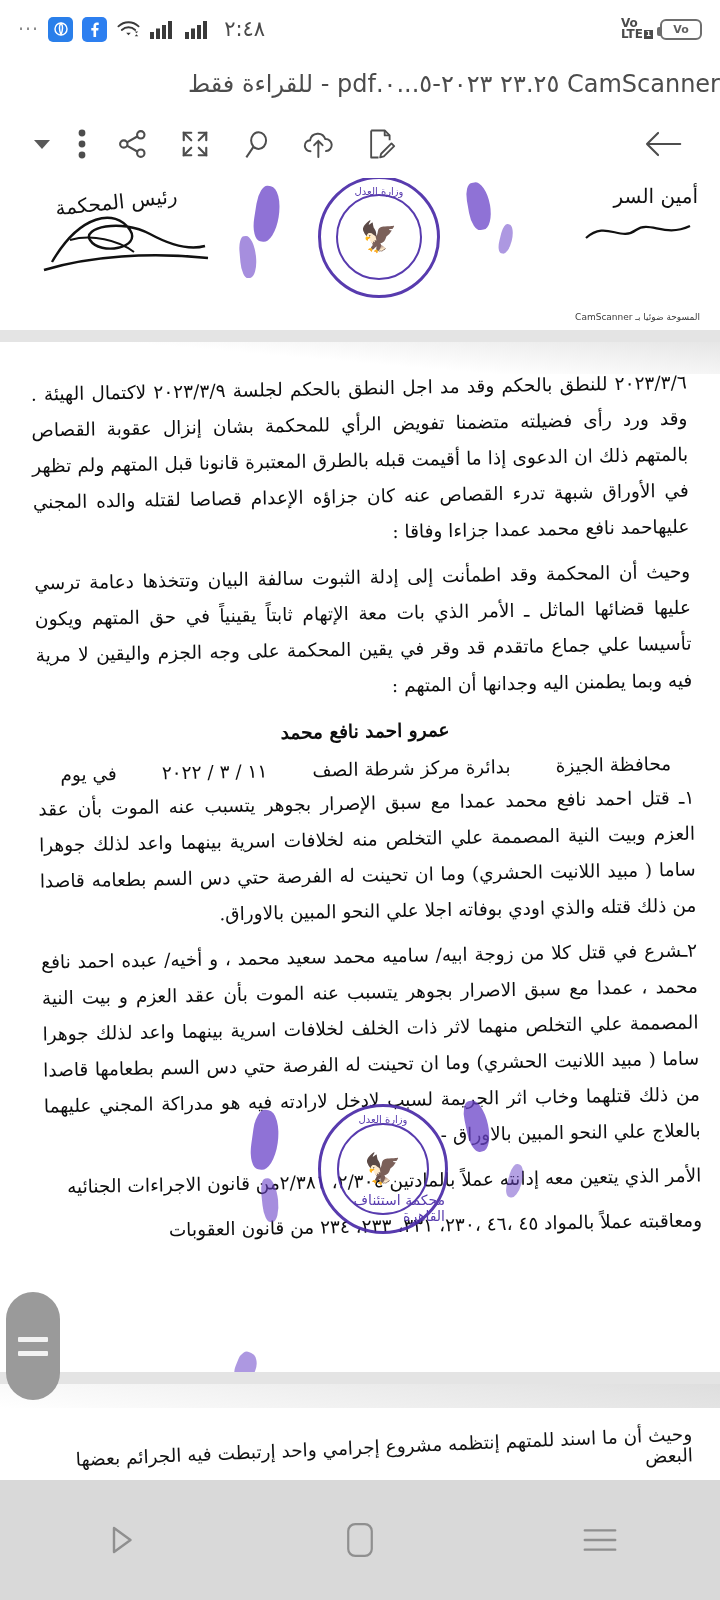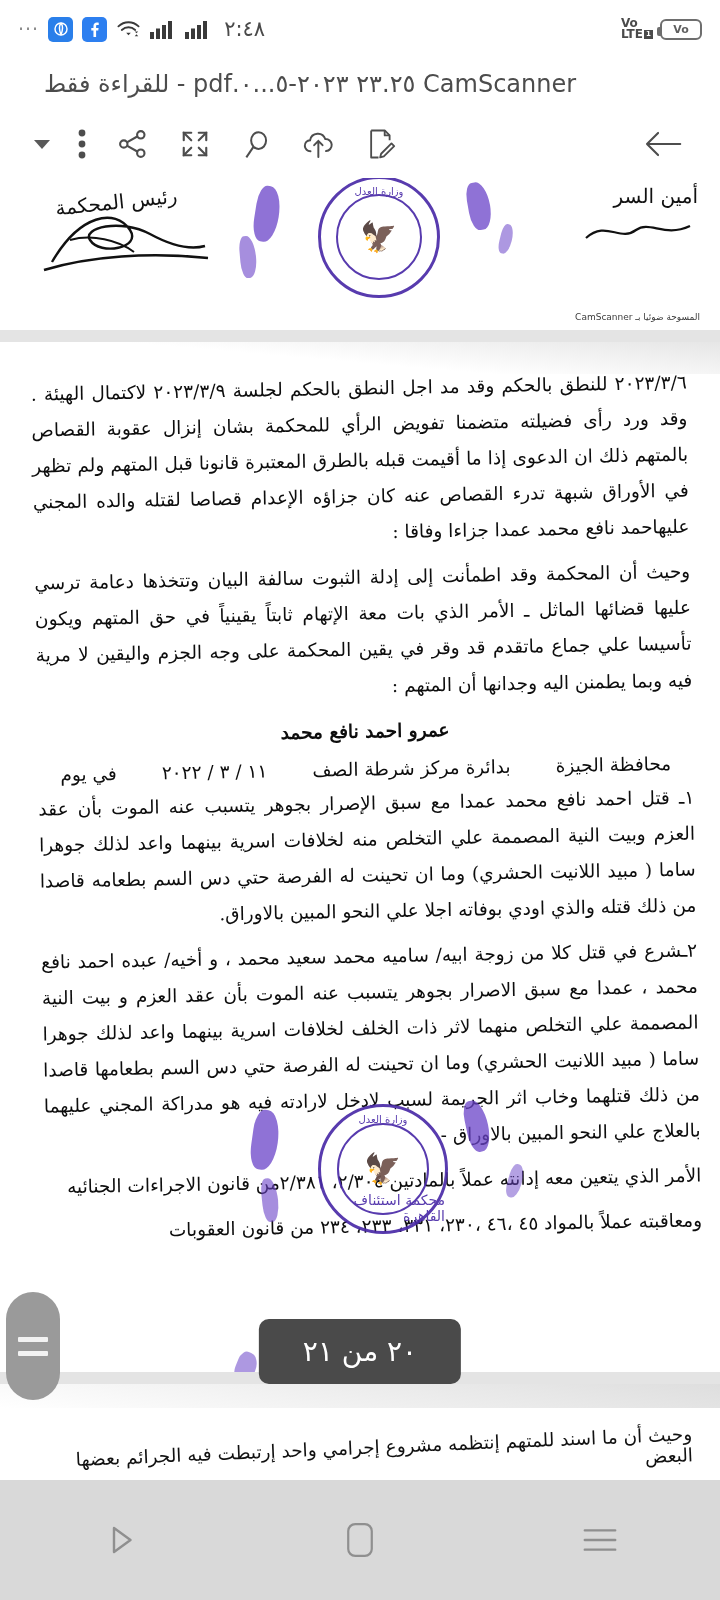--- a/index.html
+++ b/index.html
@@ -45,21 +45,21 @@
     width:25px;height:25px;border-radius:5px;
     display:flex;align-items:center;justify-content:center;
   }
   .badge-share { background:#2a7fea; }
   .badge-fb { background:#2d7ff0; }
   .wifi-ico svg, .sig-ico svg { display:block; }
   .clock { font-size:21px; color:#4a4a4a; margin-left:4px; }
 
   
   .titlebar {
-    height:52px; display:flex; align-items:center; justify-content:flex-end;
+    height:52px; display:flex; align-items:center; justify-content:flex-start;
     background:#fff;
     margin-left:44px;
   }
   .titlebar .t {
     font-size:24px; color:#4c4c4c; white-space:nowrap;
   }
 
   
   .toolbar {
     height:68px; display:flex; align-items:center;
@@ -410,21 +410,20 @@
     <div style="position:absolute;top:0;left:0;right:0;height:24px;background:linear-gradient(190deg,#dedede,#ffffff);"></div>
     <p style="direction:rtl;text-align:right;font-family:'DejaVu Serif',serif;font-size:18.5px;
               padding:38px 30px 0 26px;transform:rotate(-2.4deg);transform-origin:top right;color:#111;">وحيث أن ما اسند للمتهم إنتظمه مشروع إجرامي واحد إرتبطت فيه الجرائم بعضها البعض</p>
   </div>
 
   <div class="scroll-handle">
     <i></i>
     <i></i>
   </div>
 
-  <div class="page-pill">٢٠ من ٢١</div>
 </div>
 
 <div class="navbar">
   <div class="nav-btn">
     <svg width="36" height="36" viewBox="0 0 24 24" fill="none" stroke="#8f8f8f" stroke-width="1.6" stroke-linejoin="round">
       <path d="M8 4l11 8-11 8z"></path>
     </svg>
   </div>
   <div class="nav-btn">
     <svg width="30" height="36" viewBox="0 0 20 26" fill="none" stroke="#8f8f8f" stroke-width="1.6">

